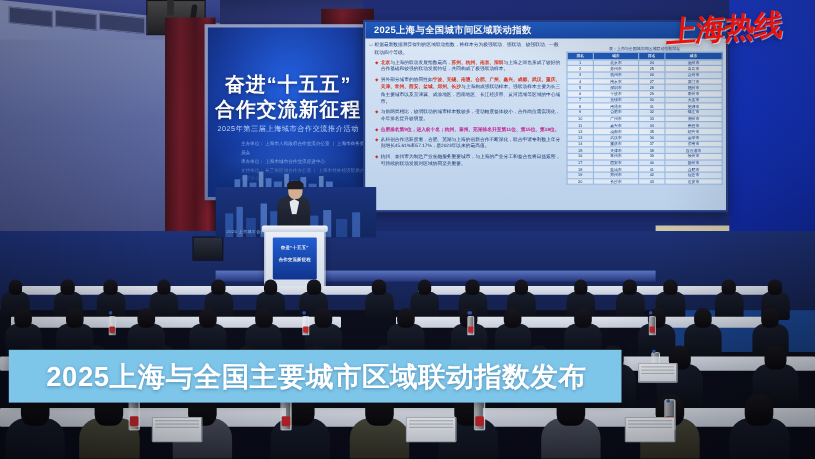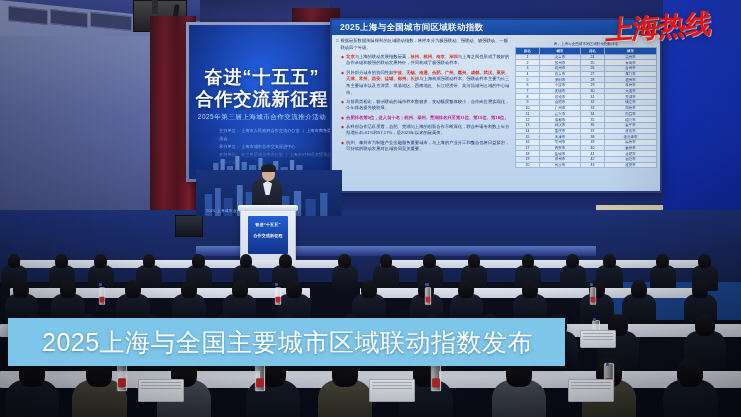--- a/index.html
+++ b/index.html
@@ -265,21 +265,21 @@
   }
 
   
   .caption{
     position:absolute;left:8px;top:318px;width:557px;height:48px;
     background:#7ec5ea;
     display:flex;align-items:center;
     box-shadow:0 2px 8px rgba(0,0,0,.35);
   }
   .caption span{
-    color:#fff;font-size:25px;font-weight:normal;letter-spacing:.5px;
+    color:#fff;font-size:25px;font-weight:bold;letter-spacing:.5px;
     margin-left:34px;
     text-shadow:0 1px 3px rgba(20,70,110,.45);
   }
   .logo{
     position:absolute;left:607px;top:12px;width:128px;height:56px;
     pointer-events:none;
   }
   .logo-main{
     color:#e8120c;font-size:27px;font-weight:bold;letter-spacing:-1px;
     font-family:"DejaVu Sans","Liberation Sans",sans-serif;

